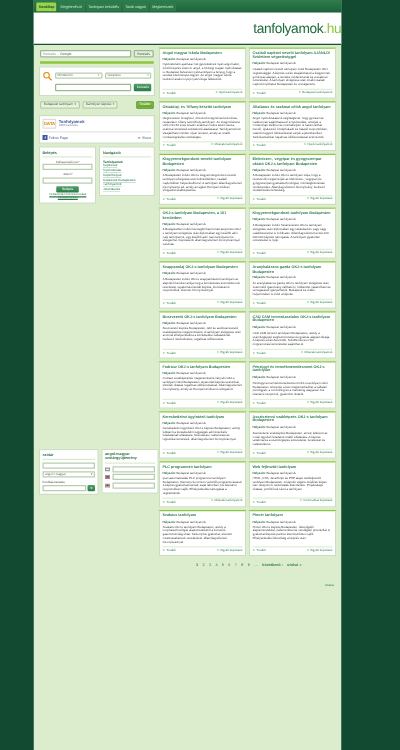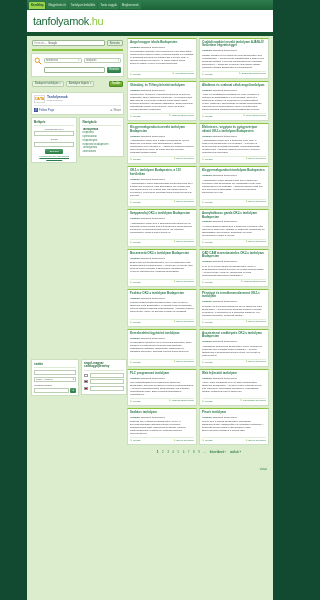--- a/index.html
+++ b/index.html
@@ -42,21 +42,22 @@
     background: #9bd34a;
     color: #14512f;
     font-weight: bold;
   }
 
   
   .header {
     height: 26px; background: #ffffff;
     display: flex; align-items: center;
     padding-left: 6px;
-    border-bottom: 4px solid #14532d;
+    border-bottom: 1px solid #14532d;
+    justify-content: flex-end;
   }
   .logo { font-size: 11px; letter-spacing: -0.3px; color: #1d6b3c; font-weight: normal; }
   .logo .dom { color: #8cc63f; }
 
   
   .body-wrap { display: flex; width: 246px; align-items: flex-start; }
   .sidebar { width: 100px; padding: 2px 2px 2px 3px; }
   .content { width: 146px; padding: 2px 2px 2px 0; }
 
   

